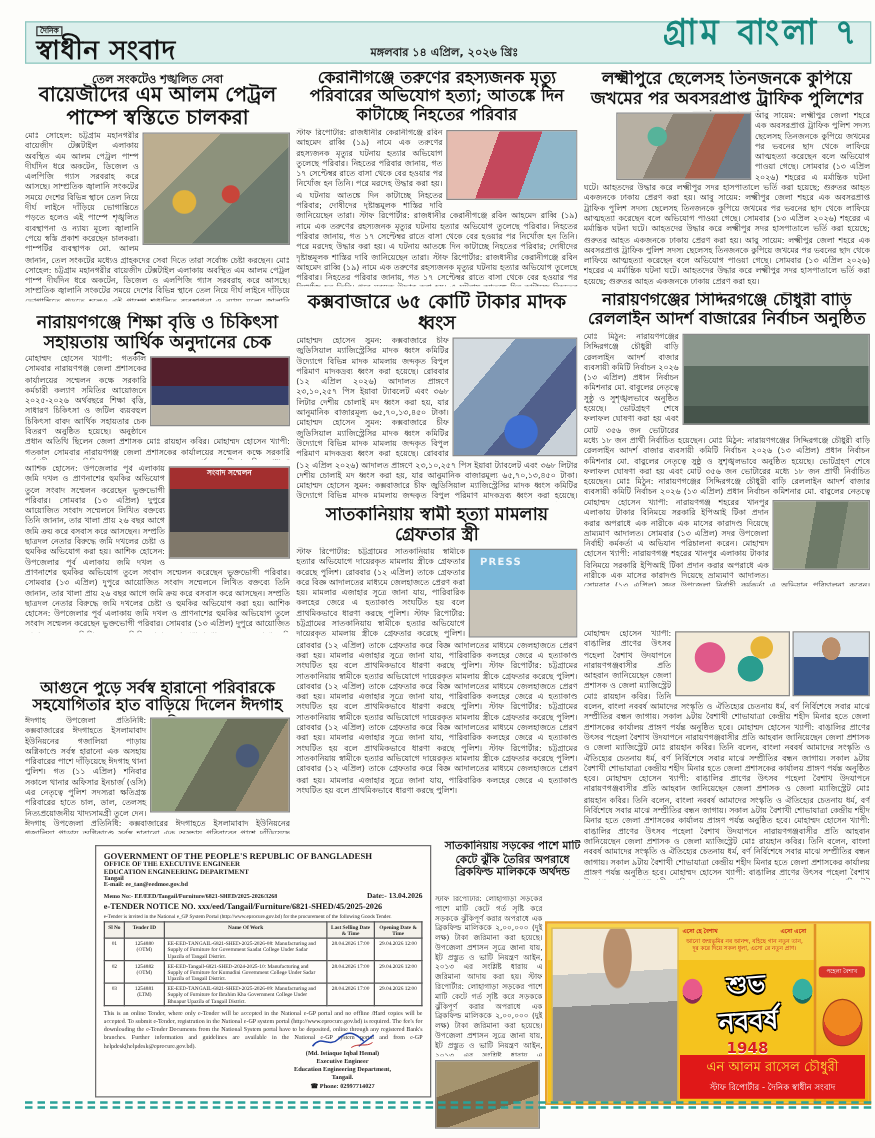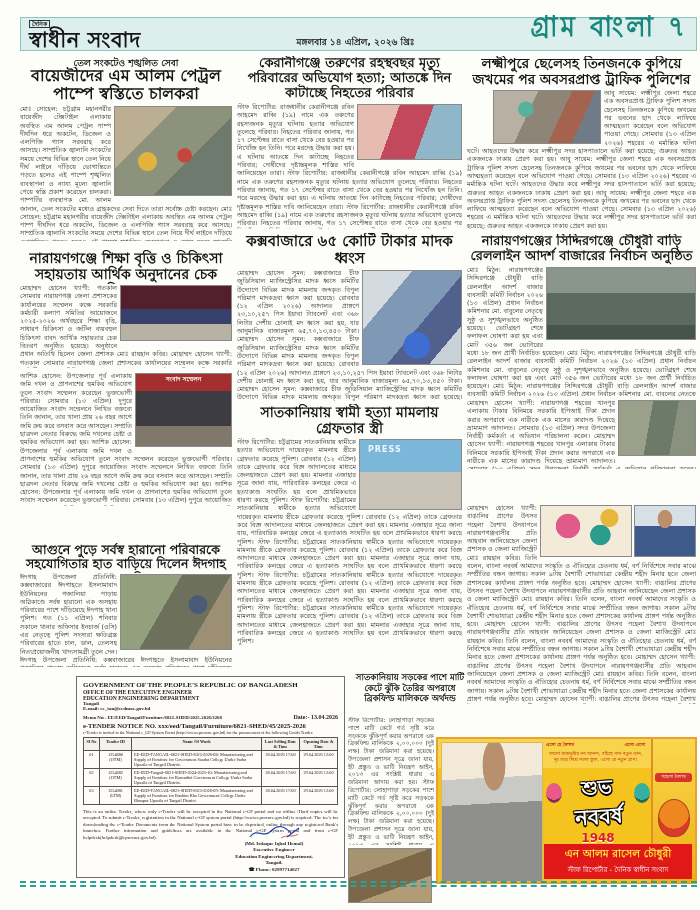--- a/index.html
+++ b/index.html
@@ -97,21 +97,21 @@
   .ad-greets{position:absolute;left:108px;top:3px;right:50px;display:flex;justify-content:space-between;font-size:4.5px;color:#c31616;font-weight:bold}
   .ad-verse{position:absolute;left:106px;top:12px;right:48px;text-align:center;font-size:4.6px;color:#c31616;line-height:1.4}
   .ad-big{position:absolute;left:104px;top:34px;width:112px;text-align:center;transform:rotate(-4deg)}
   .ad-big .b1{font-size:19px;font-weight:bold;color:#fff;text-shadow:1px 1px 0 #000,-1px -1px 0 #000,1px -1px 0 #000,-1px 1px 0 #000,0 2px 0 #000}
   .ad-big .b2{font-size:21px;font-weight:bold;color:#fff;margin-top:-4px;text-shadow:1px 1px 0 #000,-1px -1px 0 #000,1px -1px 0 #000,-1px 1px 0 #000,0 2px 0 #000}
   .ad-year{position:absolute;left:104px;top:92px;width:112px;text-align:center;font-size:12px;font-weight:bold;color:#d81f1f;text-shadow:0 1px 0 #fff}
   .ad-mask{position:absolute;width:16px;height:20px;border-radius:50%}
   .m1{left:108px;top:44px;background:radial-gradient(circle at 50% 40%,#e85a8a 0 60%,#8a2a52 61%)}
   .m2{left:196px;top:44px;background:radial-gradient(circle at 50% 40%,#36b0a0 0 60%,#1c6a60 61%)}
   .ad-banner{position:absolute;left:106px;right:3px;bottom:3px;height:35px;background:#e01818;text-align:center;padding-top:2px}
-  .ad-banner .n{font-size:10.5px;font-weight:bold;color:#ffe43a}
+  .ad-banner .n{font-size:10.5px;font-weight:normal;color:#ffe43a}
   .ad-banner .t{font-size:6.8px;color:#fff;margin-top:1px}
 
   
   .footline{position:absolute;left:20px;top:881px;width:677px;height:6px;border-top:2px dashed #2aa198;border-bottom:2px dashed #2aa198}
 </style>
 </head>
 <body>
 
 <div class="page">
 
@@ -152,39 +152,39 @@
 
   <section class="art" id="art-fire">
     <div class="hl">আগুনে পুড়ে সর্বস্ব হারানো পরিবারকে সহযোগিতার হাত বাড়িয়ে দিলেন ঈদগাহ থানা পুলিশ</div>
     <div class="body" style="height:94px">
       <div class="photo ph-fire fr" style="width:112px;height:76px"></div>
       <span>ঈদগাহ উপজেলা প্রতিনিধি: কক্সবাজারের ঈদগাহতে ইসলামাবাদ ইউনিয়নের গজালিয়া পাড়ায় অগ্নিকাণ্ডে সর্বস্ব হারানো এক অসহায় পরিবারের পাশে দাঁড়িয়েছে ঈদগাহ থানা পুলিশ। গত (১১ এপ্রিল) শনিবার সকালে থানার অফিসার ইনচার্জ (ওসি) এর নেতৃত্বে পুলিশ সদস্যরা ক্ষতিগ্রস্ত পরিবারের হাতে চাল, ডাল, তেলসহ নিত্যপ্রয়োজনীয় খাদ্যসামগ্রী তুলে দেন। ঈদগাহ উপজেলা প্রতিনিধি: কক্সবাজারের ঈদগাহতে ইসলামাবাদ ইউনিয়নের গজালিয়া পাড়ায় অগ্নিকাণ্ডে সর্বস্ব হারানো এক অসহায় পরিবারের পাশে দাঁড়িয়েছে ঈদগাহ থানা পুলিশ। গত (১১ এপ্রিল) শনিবার সকালে থানার অফিসার ইনচার্জ (ওসি) এর নেতৃত্বে পুলিশ সদস্যরা ক্ষতিগ্রস্ত পরিবারের হাতে চাল, ডাল, তেলসহ নিত্যপ্রয়োজনীয় খাদ্যসামগ্রী তুলে দেন। ঈদগাহ উপজেলা প্রতিনিধি: কক্সবাজারের ঈদগাহতে ইসলামাবাদ ইউনিয়নের গজালিয়া পাড়ায় অগ্নিকাণ্ডে সর্বস্ব হারানো এক অসহায় পরিবারের পাশে দাঁড়িয়েছে ঈদগাহ থানা পুলিশ। গত (১১ এপ্রিল) শনিবার সকালে থানার অফিসার ইনচার্জ (ওসি) এর নেতৃত্বে পুলিশ সদস্যরা ক্ষতিগ্রস্ত পরিবারের হাতে চাল, ডাল, তেলসহ নিত্যপ্রয়োজনীয় খাদ্যসামগ্রী তুলে দেন।</span>
     </div>
   </section>
 
   <section class="art" id="art-kerani">
-    <div class="hl">কেরানীগঞ্জে তরুণের রহস্থবছর মৃত্যু পরিবারের অভিযোগ হত্যা; আতঙ্কে দিন কাটাচ্ছে নিহতের পরিবার</div>
+    <div class="hl">কেরানীগঞ্জে তরুণের রহস্যজনক মৃত্যু পরিবারের অভিযোগ হত্যা; আতঙ্কে দিন কাটাচ্ছে নিহতের পরিবার</div>
     <div class="body" style="height:126px">
       <div class="photo ph-kerani fr" style="width:105px;height:56px"></div>
       <span>স্টাফ রিপোর্টার: রাজধানীর কেরানীগঞ্জে রবিন আহমেদ রাব্বি (১৯) নামে এক তরুণের রহস্যজনক মৃত্যুর ঘটনায় হত্যার অভিযোগ তুলেছে পরিবার। নিহতের পরিবার জানায়, গত ১৭ সেপ্টেম্বর রাতে বাসা থেকে বের হওয়ার পর নিখোঁজ হন তিনি। পরে মরদেহ উদ্ধার করা হয়। এ ঘটনায় আতঙ্কে দিন কাটাচ্ছে নিহতের পরিবার; দোষীদের দৃষ্টান্তমূলক শাস্তির দাবি জানিয়েছেন তারা। স্টাফ রিপোর্টার: রাজধানীর কেরানীগঞ্জে রবিন আহমেদ রাব্বি (১৯) নামে এক তরুণের রহস্যজনক মৃত্যুর ঘটনায় হত্যার অভিযোগ তুলেছে পরিবার। নিহতের পরিবার জানায়, গত ১৭ সেপ্টেম্বর রাতে বাসা থেকে বের হওয়ার পর নিখোঁজ হন তিনি। পরে মরদেহ উদ্ধার করা হয়। এ ঘটনায় আতঙ্কে দিন কাটাচ্ছে নিহতের পরিবার; দোষীদের দৃষ্টান্তমূলক শাস্তির দাবি জানিয়েছেন তারা। স্টাফ রিপোর্টার: রাজধানীর কেরানীগঞ্জে রবিন আহমেদ রাব্বি (১৯) নামে এক তরুণের রহস্যজনক মৃত্যুর ঘটনায় হত্যার অভিযোগ তুলেছে পরিবার। নিহতের পরিবার জানায়, গত ১৭ সেপ্টেম্বর রাতে বাসা থেকে বের হওয়ার পর নিখোঁজ হন তিনি। পরে মরদেহ উদ্ধার করা হয়। এ ঘটনায় আতঙ্কে দিন কাটাচ্ছে নিহতের পরিবার; দোষীদের দৃষ্টান্তমূলক শাস্তির দাবি জানিয়েছেন তারা।</span>
     </div>
   </section>
 
   <section class="art" id="art-madok">
     <div class="hl">কক্সবাজারে ৬৫ কোটি টাকার মাদক ধ্বংস</div>
     <div class="body" style="height:132px">
       <div class="photo ph-madok fr" style="width:100px;height:95px"></div>
       <span>মোহাম্মদ হোসেন সুমন: কক্সবাজারে চীফ জুডিসিয়াল ম্যাজিস্ট্রেসির মাদক ধ্বংস কমিটির উদ্যোগে বিভিন্ন মাদক মামলায় জব্দকৃত বিপুল পরিমাণ মাদকদ্রব্য ধ্বংস করা হয়েছে। রোববার (১২ এপ্রিল ২০২৬) আদালত প্রাঙ্গণে ২৩,১০,২৫৭ পিস ইয়াবা ট্যাবলেট এবং ৩৬৮ লিটার দেশীয় চোলাই মদ ধ্বংস করা হয়, যার আনুমানিক বাজারমূল্য ৬৫,৭০,১৩,৪৫০ টাকা। মোহাম্মদ হোসেন সুমন: কক্সবাজারে চীফ জুডিসিয়াল ম্যাজিস্ট্রেসির মাদক ধ্বংস কমিটির উদ্যোগে বিভিন্ন মাদক মামলায় জব্দকৃত বিপুল পরিমাণ মাদকদ্রব্য ধ্বংস করা হয়েছে। রোববার (১২ এপ্রিল ২০২৬) আদালত প্রাঙ্গণে ২৩,১০,২৫৭ পিস ইয়াবা ট্যাবলেট এবং ৩৬৮ লিটার দেশীয় চোলাই মদ ধ্বংস করা হয়, যার আনুমানিক বাজারমূল্য ৬৫,৭০,১৩,৪৫০ টাকা। মোহাম্মদ হোসেন সুমন: কক্সবাজারে চীফ জুডিসিয়াল ম্যাজিস্ট্রেসির মাদক ধ্বংস কমিটির উদ্যোগে বিভিন্ন মাদক মামলায় জব্দকৃত বিপুল পরিমাণ মাদকদ্রব্য ধ্বংস করা হয়েছে। রোববার (১২ এপ্রিল ২০২৬) আদালত প্রাঙ্গণে ২৩,১০,২৫৭ পিস ইয়াবা ট্যাবলেট এবং ৩৬৮ লিটার দেশীয় চোলাই মদ ধ্বংস করা হয়, যার আনুমানিক বাজারমূল্য ৬৫,৭০,১৩,৪৫০ টাকা।</span>
     </div>
   </section>
 
   <section class="art" id="art-wife">
     <div class="hl">সাতকানিয়ায় স্বামী হত্যা মামলায় গ্রেফতার স্ত্রী</div>
     <div class="body" style="height:222px">
-      <div class="photo ph-wife fr" style="width:103px;height:71px">
+      <div class="photo ph-wife fr" style="width:87px;height:71px">
         <div class="press">PRESS</div>
       </div>
       <span>স্টাফ রিপোর্টার: চট্টগ্রামের সাতকানিয়ায় স্বামীকে হত্যার অভিযোগে দায়েরকৃত মামলায় স্ত্রীকে গ্রেফতার করেছে পুলিশ। রোববার (১২ এপ্রিল) তাকে গ্রেফতার করে বিজ্ঞ আদালতের মাধ্যমে জেলহাজতে প্রেরণ করা হয়। মামলার এজাহার সূত্রে জানা যায়, পারিবারিক কলহের জেরে এ হত্যাকাণ্ড সংঘটিত হয় বলে প্রাথমিকভাবে ধারণা করছে পুলিশ। স্টাফ রিপোর্টার: চট্টগ্রামের সাতকানিয়ায় স্বামীকে হত্যার অভিযোগে দায়েরকৃত মামলায় স্ত্রীকে গ্রেফতার করেছে পুলিশ। রোববার (১২ এপ্রিল) তাকে গ্রেফতার করে বিজ্ঞ আদালতের মাধ্যমে জেলহাজতে প্রেরণ করা হয়। মামলার এজাহার সূত্রে জানা যায়, পারিবারিক কলহের জেরে এ হত্যাকাণ্ড সংঘটিত হয় বলে প্রাথমিকভাবে ধারণা করছে পুলিশ। স্টাফ রিপোর্টার: চট্টগ্রামের সাতকানিয়ায় স্বামীকে হত্যার অভিযোগে দায়েরকৃত মামলায় স্ত্রীকে গ্রেফতার করেছে পুলিশ। রোববার (১২ এপ্রিল) তাকে গ্রেফতার করে বিজ্ঞ আদালতের মাধ্যমে জেলহাজতে প্রেরণ করা হয়। মামলার এজাহার সূত্রে জানা যায়, পারিবারিক কলহের জেরে এ হত্যাকাণ্ড সংঘটিত হয় বলে প্রাথমিকভাবে ধারণা করছে পুলিশ। স্টাফ রিপোর্টার: চট্টগ্রামের সাতকানিয়ায় স্বামীকে হত্যার অভিযোগে দায়েরকৃত মামলায় স্ত্রীকে গ্রেফতার করেছে পুলিশ। রোববার (১২ এপ্রিল) তাকে গ্রেফতার করে বিজ্ঞ আদালতের মাধ্যমে জেলহাজতে প্রেরণ করা হয়। মামলার এজাহার সূত্রে জানা যায়, পারিবারিক কলহের জেরে এ হত্যাকাণ্ড সংঘটিত হয় বলে প্রাথমিকভাবে ধারণা করছে পুলিশ। স্টাফ রিপোর্টার: চট্টগ্রামের সাতকানিয়ায় স্বামীকে হত্যার অভিযোগে দায়েরকৃত মামলায় স্ত্রীকে গ্রেফতার করেছে পুলিশ। রোববার (১২ এপ্রিল) তাকে গ্রেফতার করে বিজ্ঞ আদালতের মাধ্যমে জেলহাজতে প্রেরণ করা হয়। মামলার এজাহার সূত্রে জানা যায়, পারিবারিক কলহের জেরে এ হত্যাকাণ্ড সংঘটিত হয় বলে প্রাথমিকভাবে ধারণা করছে পুলিশ।</span>
     </div>
   </section>
 
   <section class="art" id="art-lokkhipur">
     <div class="hl">লক্ষ্মীপুরে ছেলেসহ তিনজনকে কুপিয়ে জখমের পর অবসরপ্রাপ্ত ট্রাফিক পুলিশের আত্মহত্যা</div>
     <div class="body" style="height:142px">
       <div class="photo ph-lokkhipur fl" style="width:108px;height:54px;margin-left:26px"></div>

